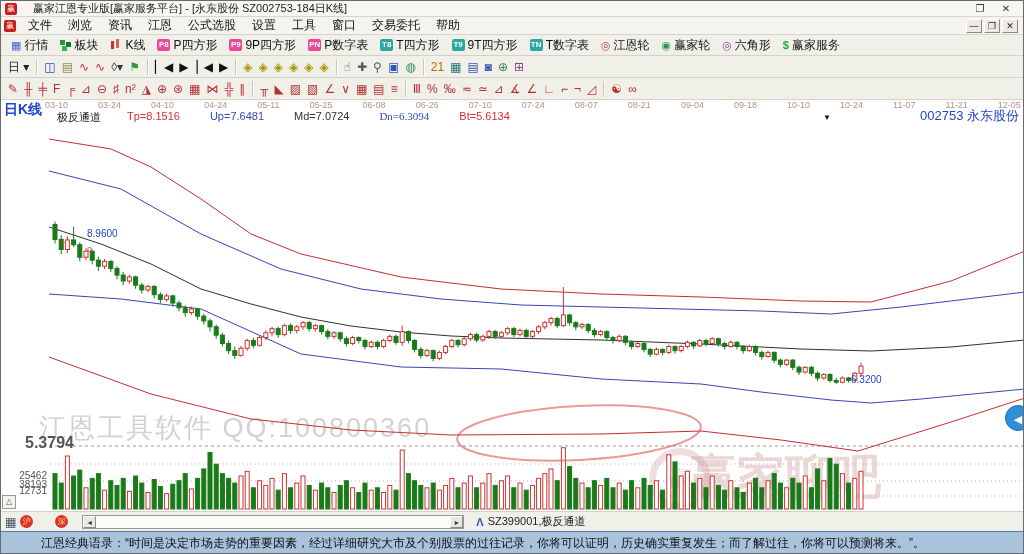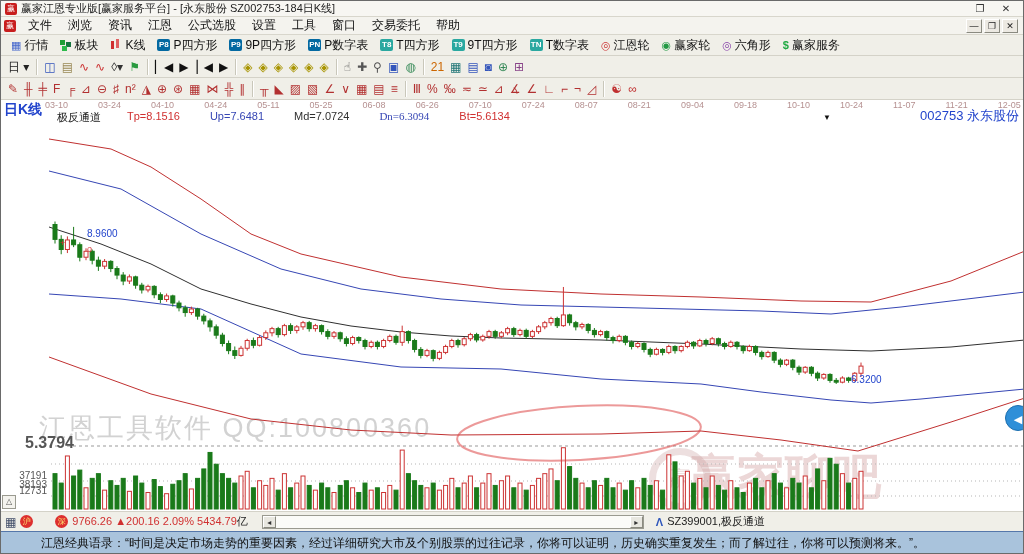--- a/index.html
+++ b/index.html
@@ -5,36 +5,36 @@
   html,body{margin:0;padding:0;background:#888;}
   *{box-sizing:border-box;}
   #win{
     width:1024px;height:554px;position:relative;overflow:hidden;
     font-family:"Liberation Sans","DejaVu Sans",sans-serif;
     background:#fff;border:1px solid #6a6a6a;
   }
   
   .titlebar{height:16px;background:#f7f6f2;display:flex;align-items:center;padding:0 4px;border-bottom:1px solid #d8d6cc;font-size:11px;color:#222;}
   .applogo{width:12px;height:12px;background:#c81e1e;color:#fff;font-size:8px;line-height:12px;text-align:center;border-radius:2px;margin-right:4px;flex:none;}
-  .titletext{flex:1;white-space:nowrap;overflow:hidden;}
+  .titletext{flex:1;white-space:nowrap;overflow:hidden;margin-left:12px;}
   .wbtn{width:26px;text-align:center;color:#333;font-size:10px;cursor:default;}
   
   .menubar{height:18px;background:#f4f3ee;display:flex;align-items:center;padding:0 3px;border-bottom:1px solid #d8d6cc;font-size:12px;}
   .mitem{padding:0 8px;color:#111;}
   .menu-right{margin-left:auto;display:flex;gap:2px;padding-right:2px;}
   .mdibtn{width:16px;height:14px;font-size:9px;line-height:12px;text-align:center;background:#ece9e2;border:1px solid;border-color:#fff #8a8a80 #8a8a80 #fff;color:#222;}
   
   .toolbar{background:#f0efe8;display:flex;align-items:center;border-bottom:1px solid #d4d2c8;padding:0 4px;}
   .tb1{height:21px;font-size:12px;}
   .tb2{height:22px;}
   .tb3{height:22px;}
   .tbtn{display:flex;align-items:center;gap:3px;padding:1px 6px;color:#111;background:none;border:none;font-size:12px;font-family:inherit;}
   .ic{font-size:11px;line-height:11px;}
   .badge{display:inline-block;min-width:13px;height:12px;font-size:8px;line-height:12px;color:#fff;text-align:center;border-radius:2px;padding:0 1px;font-weight:bold;}
-  .badge.p{background:#0369a1;}
+  .badge.p{background:#ec4899;}
   .badge.t{background:#2aa8a0;}
   .ic-blocks{position:relative;width:11px;height:11px;display:inline-block;}
   .ic-blocks i{position:absolute;width:5px;height:5px;background:#1f9e35;}
   .ic-blocks i:nth-child(1){left:0;top:0;}
   .ic-blocks i:nth-child(2){left:6px;top:2px;background:#16753f;}
   .ic-blocks i:nth-child(3){left:2px;top:6px;background:#2cba4a;}
   .ic-candles{position:relative;width:12px;height:12px;display:inline-block;}
   .ic-candles i{position:absolute;width:3px;background:#d03030;}
   .ic-candles i:nth-child(1){left:1px;top:2px;height:8px;}
   .ic-candles i:nth-child(2){left:6px;top:0;height:9px;background:#e06060;}
@@ -719,41 +719,35 @@
           <span style="color: rgb(208, 48, 48); text-align: right;">Bt=5.6134</span>
         </div>
     </div>
     <span class="stockname">002753 永东股份</span>
     <span class="downmark">▼</span>
 
     <span class="plabel p-peak">8.9600</span>
     <span class="plabel p-low">6.3200</span>
     <span class="plabel p-floor">5.3794</span>
     <span class="vtick vt1">38193</span>
-    <span class="vtick vt2">37191</span>
+    <span class="vtick vt2">25462</span>
     <span class="vtick vt3">12731</span>
 
     <span class="sig" style="left:59px;top:138px;">+</span>
     <span class="sig" style="left:86px;top:144px;">o</span>
 
     <div class="sidebtn">◀</div>
     <div class="cornerbtn">△</div>
   </div>
 
   <div class="statusbar">
     <span class="gicon">▦</span>
     <span class="exicon">沪</span>
     <span style="width:14px;"></span>
     <span class="exicon">深</span>
-    <span class="idx">
-      <span>9766.26</span>
-      <span>▲200.16</span>
-      <span>2.09%</span>
-      <span>5434.79</span><b>亿</b>
-    </span>
     <div class="hscroll">
       <span class="harrow">◂</span>
       <span class="htrack"></span>
       <span class="harrow">▸</span>
     </div>
     <span class="antenna">Λ</span>
     <span class="rindex">SZ399001,极反通道</span>
   </div>
 
   <div class="quotebar">

